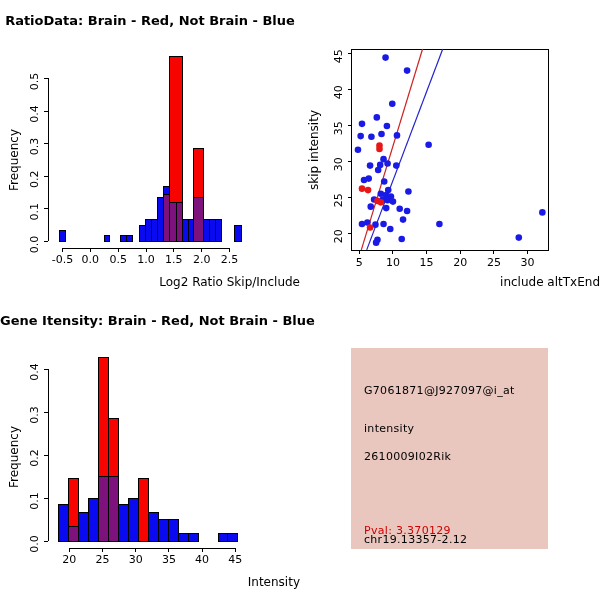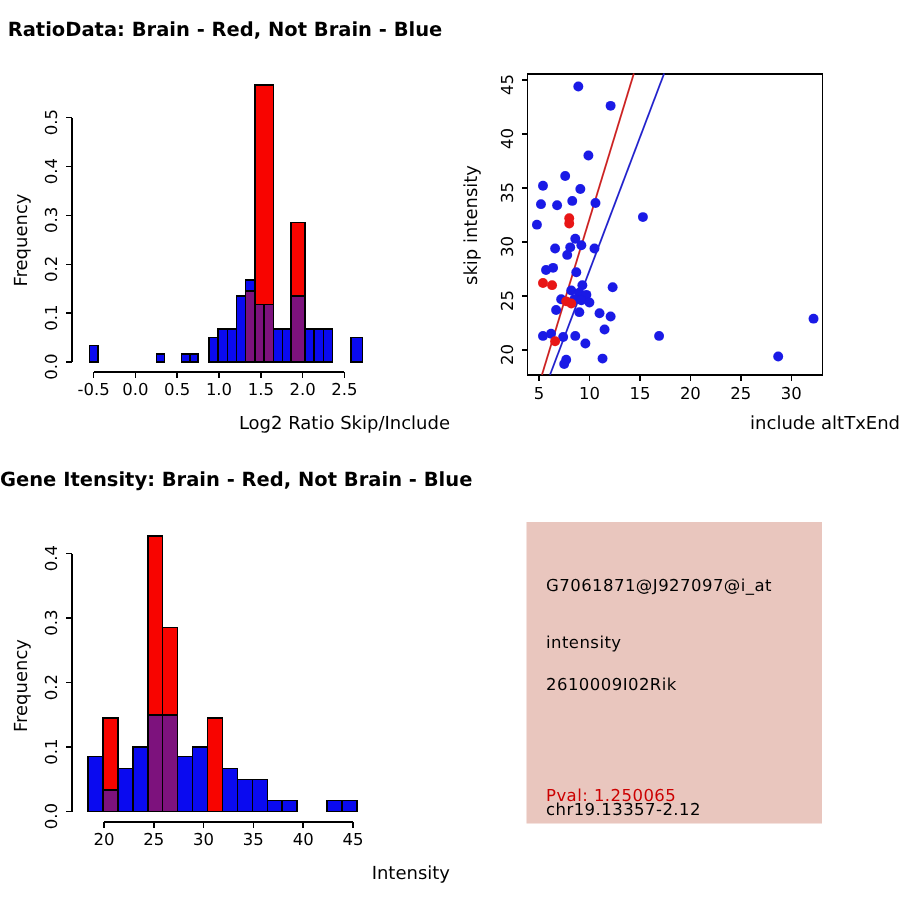--- a/index.html
+++ b/index.html
@@ -232,17 +232,17 @@
     <div class="xlabel">Intensity</div>
     <div class="ylabel" style="left:14px;top:157px;">Frequency</div>
   </div>
 
   <div class="panel" style="left:300px;top:300px;">
     <div class="pink-card" id="pink-card" style="background: rgb(233, 198, 190);">
       <div class="info-line" style="top: 36px; color: rgb(0, 0, 0); text-align: right;">G7061871@J927097@i_at</div>
       <div class="info-line" style="top: 74px; color: rgb(0, 0, 0);">intensity</div>
       <div class="info-line" style="top: 102px; color: rgb(0, 0, 0);">2610009I02Rik</div>
       <div class="info-line" style="top: 149px; color: rgb(0, 0, 0); margin-top: 36px;">chr19.13357-2.12</div>
-      <div class="info-line" style="top: 176px; color: rgb(204, 0, 0);">Pval: 1.250065</div>
+      <div class="info-line" style="top: 176px; color: rgb(204, 0, 0);">Pval: 3.370129</div>
     </div>
   </div>
 
 </div>
 
 </body></html>

